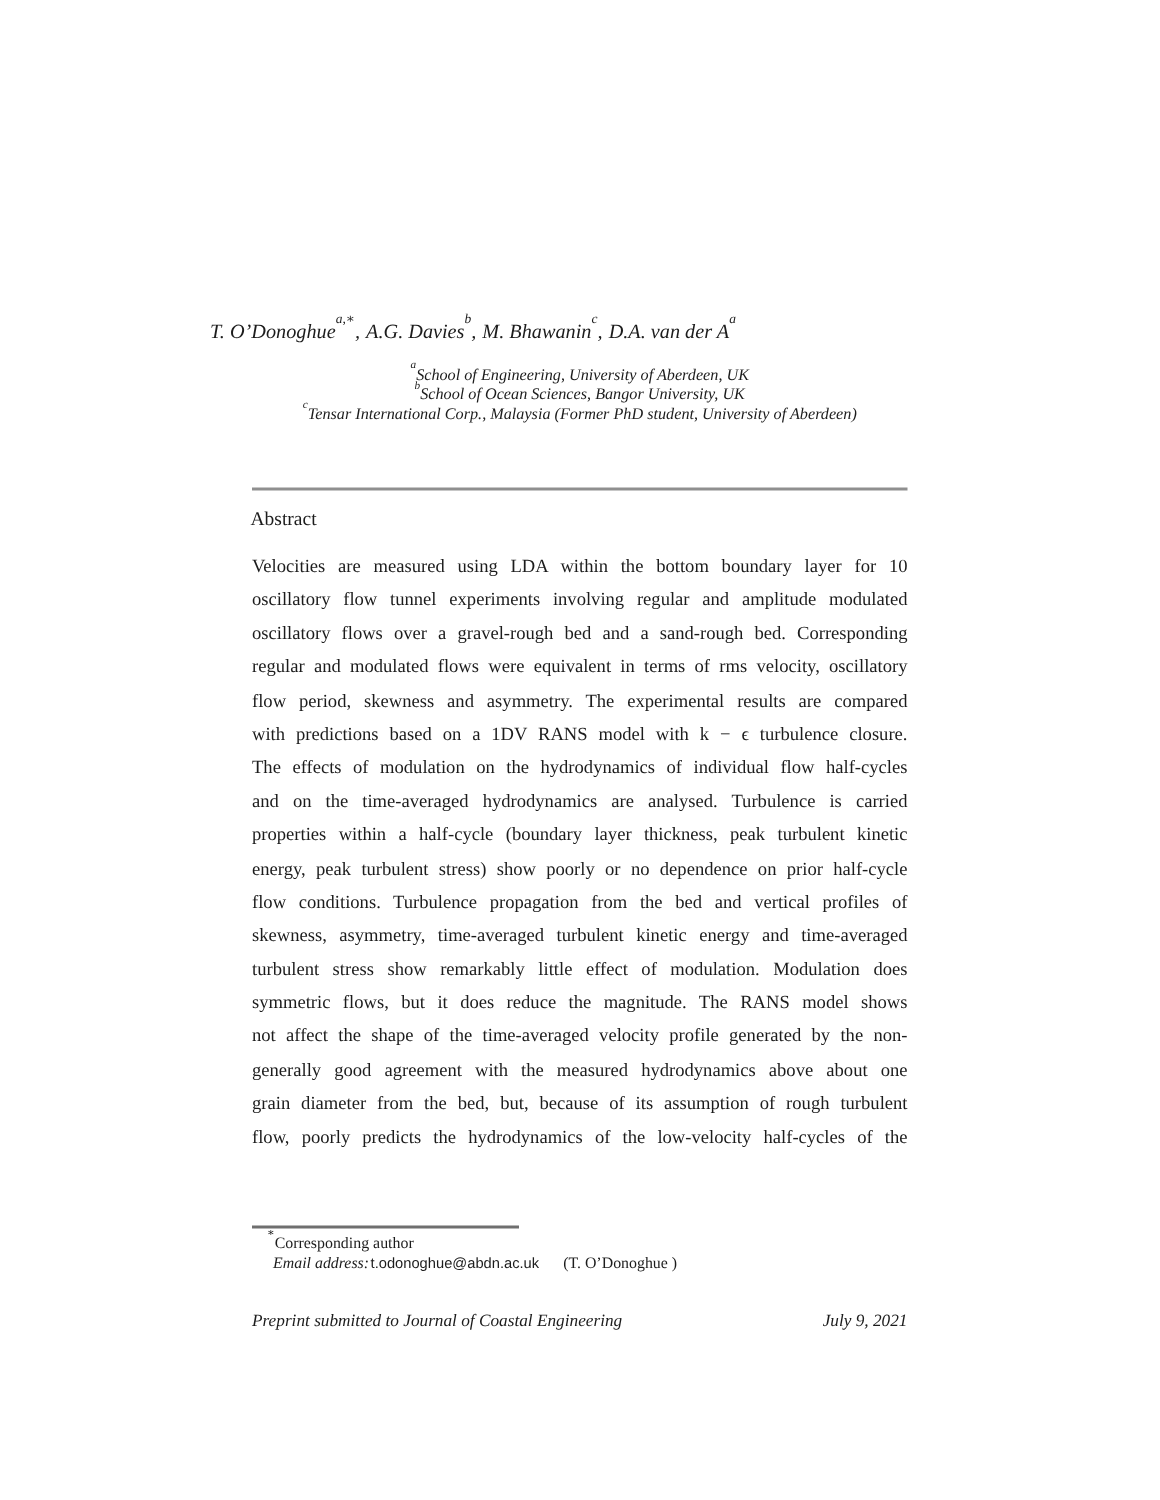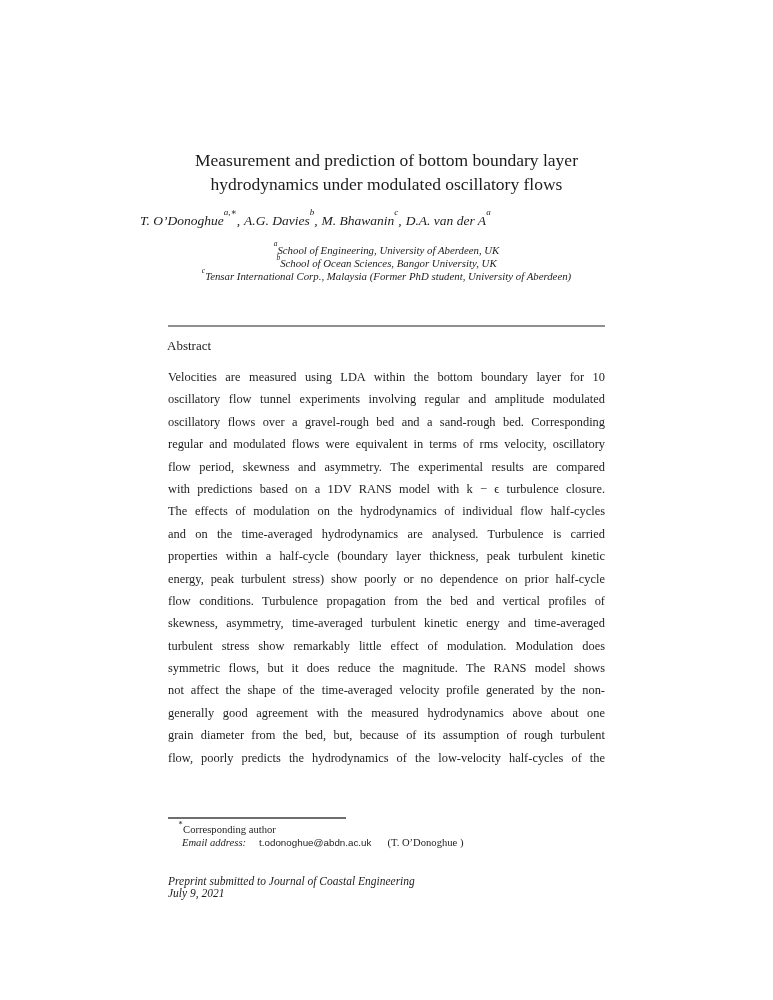--- a/index.html
+++ b/index.html
@@ -106,49 +106,44 @@
     margin-bottom: 4px;
   }
   .fn-line1 { padding-left: 10px; }
   .fn-line1 sup {
     font-size: 7.5px;
     position: relative;
     top: -0.35em;
     line-height: 0;
   }
   .fn-line2 { padding-left: 14px; }
-  .em-label { font-style: italic; margin-right: 13px; }
+  .em-label { font-style: italic; margin-right: 1px; }
   .email {
     font-family: Liberation Sans, sans-serif;
     font-size: 9.8px;
     color: #1c1c1c;
     text-decoration: none;
     margin-right: 16px;
   }
   .footer {
     position: absolute;
     top: 875px;
     left: 168px;
     width: 437px;
     display: flex;
     justify-content: space-between;
     font-style: italic;
     font-size: 11.5px;
-    flex-direction: column;
   }
 </style>
 </head>
 <body>
 
 <div class="page">
 
-  <h1 class="title">
-    <span class="tl">Measurement and prediction of bottom boundary layer</span>
-    <span class="tl">hydrodynamics under modulated oscillatory flows</span>
-  </h1>
 
   <div class="authors">
     <span>T. O’Donoghue</span><sup>a,∗</sup><span class="auth-sep">,</span><span>A.G. Davies</span><sup>b</sup><span class="auth-sep">,</span><span>M. Bhawanin</span><sup>c</sup><span class="auth-sep">,</span><span>D.A. van der A</span><sup>a</sup>
   </div>
 
   <div class="affils">
     <div class="affil"><sup>a</sup><span>School of Engineering, University of Aberdeen, UK</span></div>
     <div class="affil"><sup>b</sup><span>School of Ocean Sciences, Bangor University, UK</span></div>
     <div class="affil"><sup>c</sup><span>Tensar International Corp., Malaysia (Former PhD student, University of Aberdeen)</span></div>
   </div>

